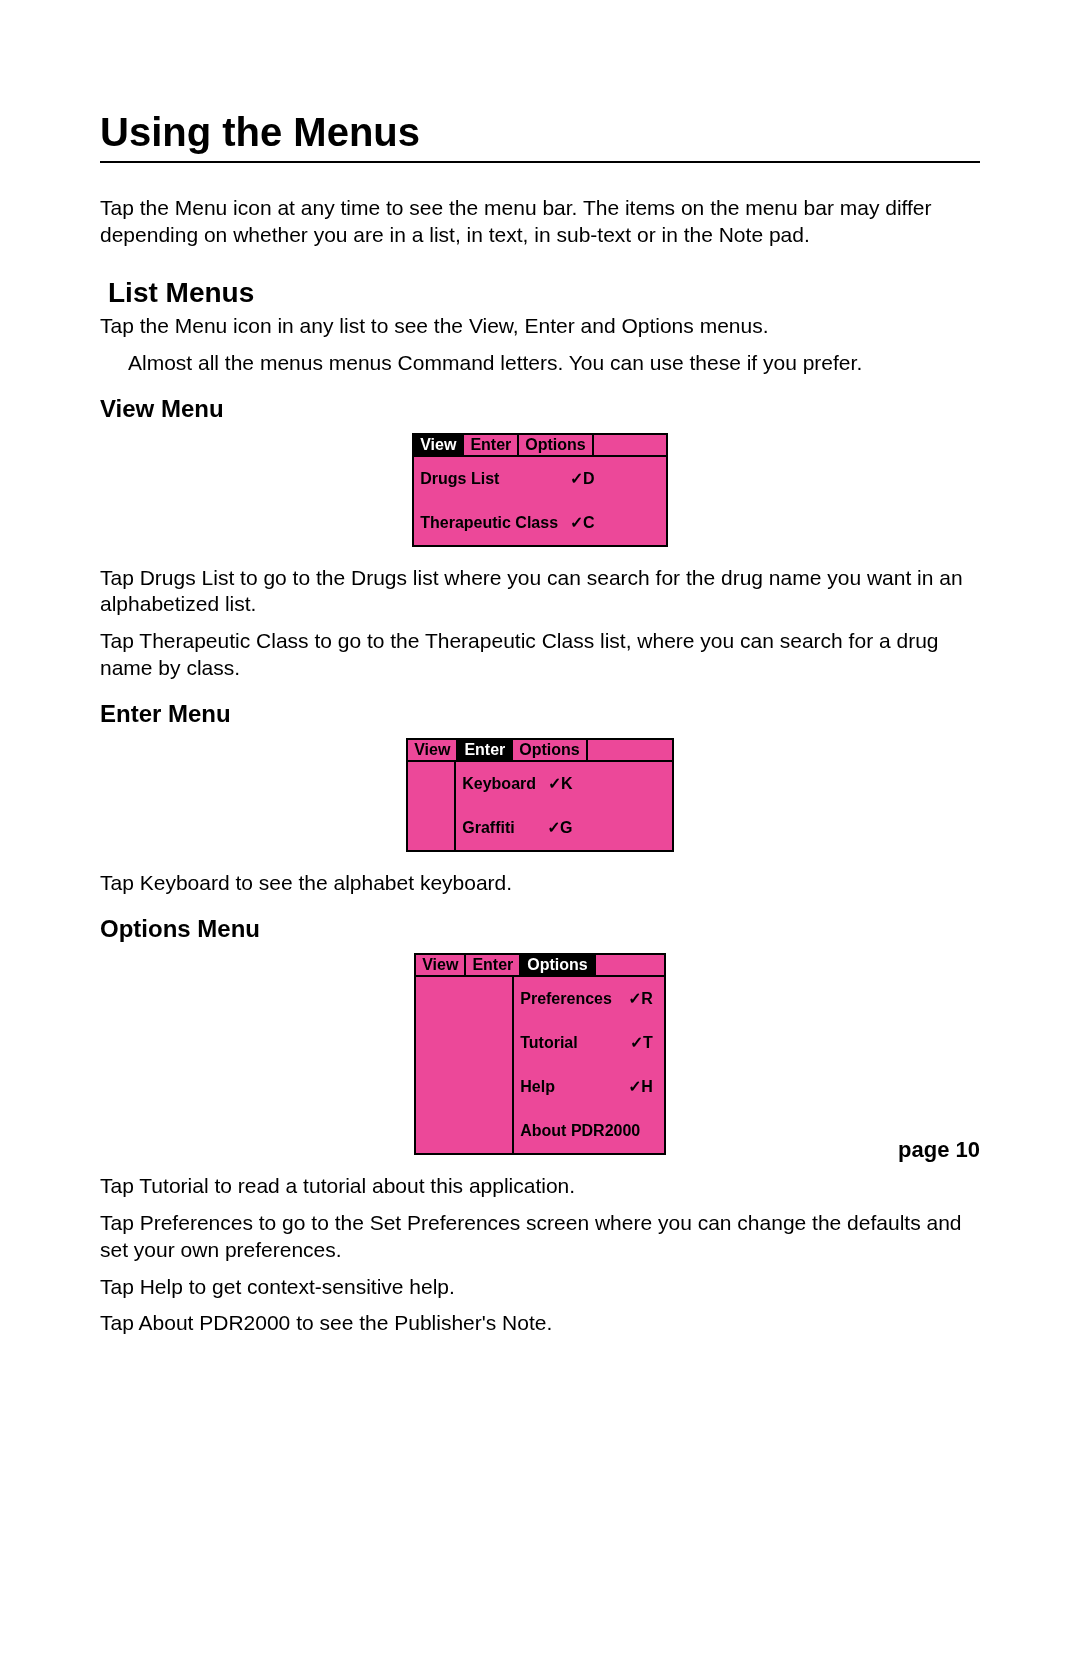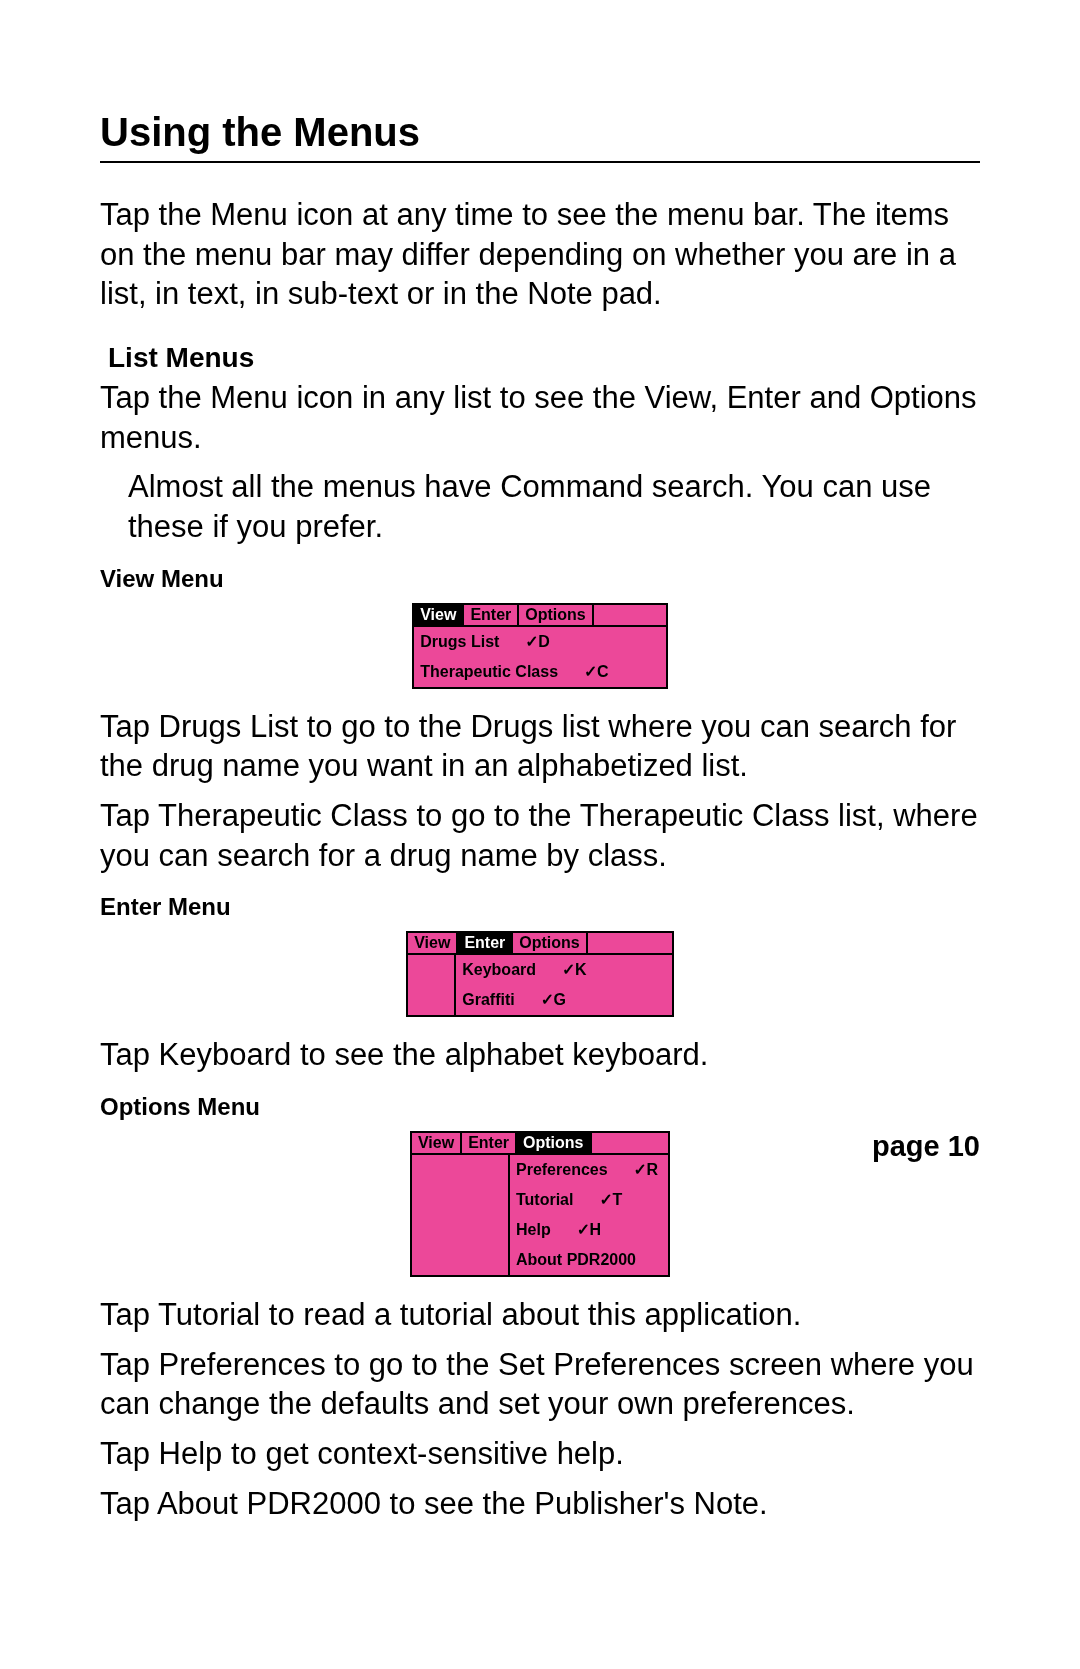--- a/index.html
+++ b/index.html
@@ -22,21 +22,21 @@
     font-size: 40px;
     font-weight: bold;
     margin: 0 0 6px 0;
   }
   .hr {
     border: none;
     border-top: 2px solid #000;
     margin: 0 0 32px 0;
   }
   p {
-    font-size: 31px;
+    font-size: 21px;
     line-height: 1.28;
     margin: 0 0 10px 0;
   }
   .intro { margin-bottom: 28px; }
   h2 {
     font-size: 28px;
     font-weight: bold;
     margin: 0 0 4px 8px;
   }
   .indent {
@@ -79,49 +79,49 @@
     display: flex;
   }
   .pm-left-pad {
     border-right: 2px solid #000;
   }
   .pm-items {
     padding: 0;
   }
   .pm-row {
     display: flex;
-    justify-content: flex-start;
+    justify-content: space-between;
     align-items: baseline;
-    gap: 26px;
-    padding: 7px 6px;
+    gap: 12px;
+    padding: 14px 6px;
     font-weight: bold;
     white-space: nowrap;
   }
   .pm-cmd { font-weight: bold; letter-spacing: -0.5px; }
   .footer {
     position: absolute;
     right: 100px;
     bottom: 100px;
-    font-size: 29px;
+    font-size: 22px;
     font-weight: bold;
   }
 </style>
 </head>
 <body>
 
 <div class="page">
 
   <h1>Using the Menus</h1>
   <hr class="hr">
 
   <p class="intro">Tap the Menu icon at any time to see the menu bar. The items on the menu bar may differ depending on whether you are in a list, in text, in sub-text or in the Note pad.</p>
 
   <h2>List Menus</h2>
   <p>Tap the Menu icon in any list to see the View, Enter and Options menus.</p>
-  <p class="indent">Almost all the menus have Command search. You can use these if you prefer.</p>
+  <p class="indent">Almost all the menus menus Command letters. You can use these if you prefer.</p>
 
   <h3>View Menu</h3>
   <div class="palm-menu-wrap">
     <div class="palm-menu">
         <div class="pm-tabs">
           <div class="pm-tab active">View</div>
           <div class="pm-tab">Enter</div>
           <div class="pm-tab">Options</div>
           <div class="pm-tab spacer" style="width: 60px; border-right: none;"></div>
         </div>

